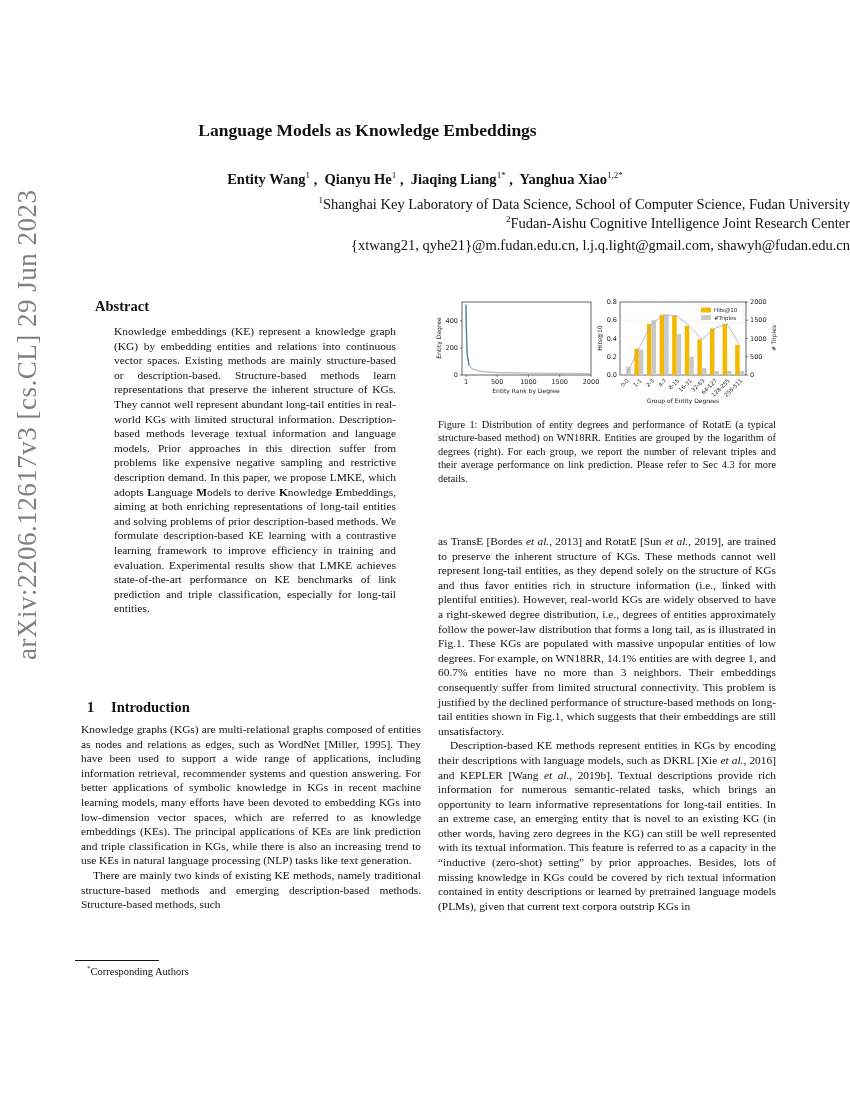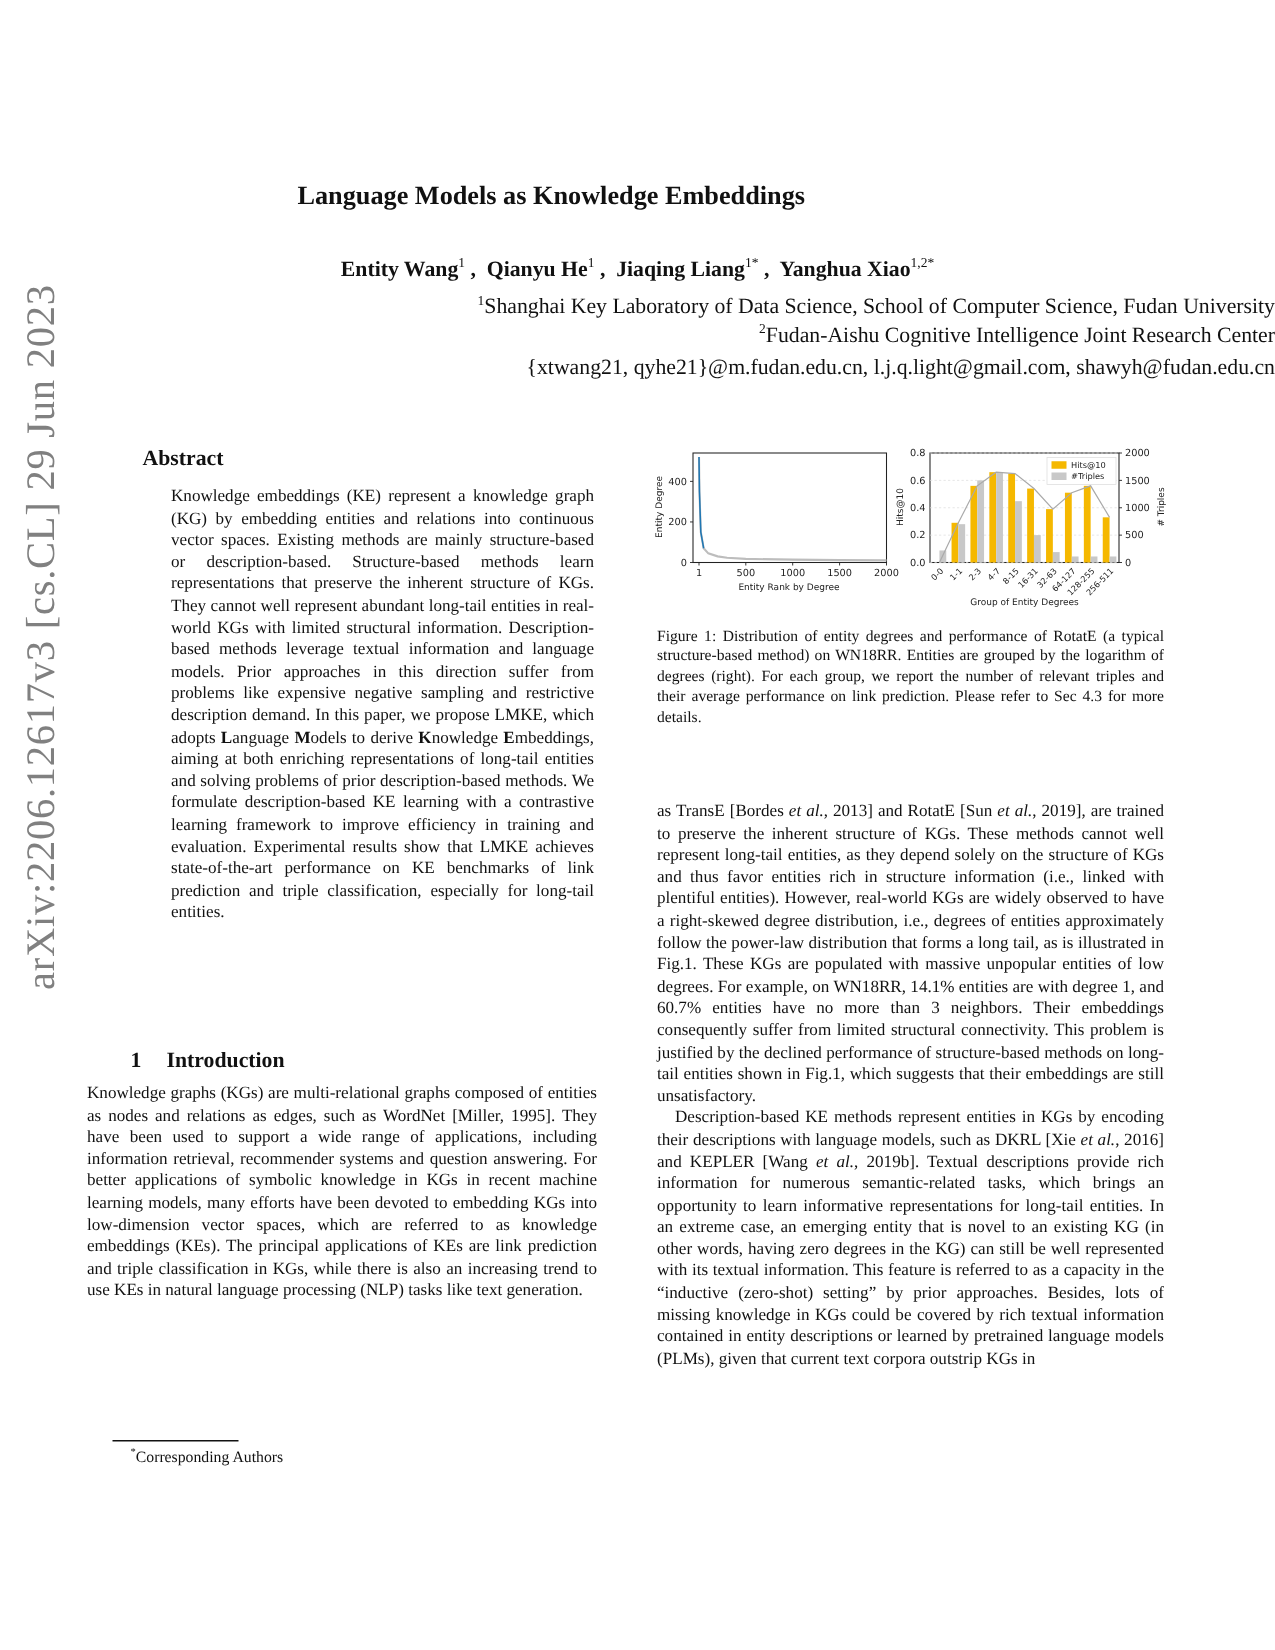--- a/index.html
+++ b/index.html
@@ -11,21 +11,21 @@
   .aff{left:0;width:850px;text-align:right;font-size:14.5px;}
   .aff sup{font-size:9px;}
   .arxiv{left:12px;top:660px;transform-origin:0 0;transform:rotate(-90deg);font-size:27px;color:#808080;white-space:nowrap;letter-spacing:0.5px;}
   .col{font-size:11.4px;line-height:14.6px;text-align:justify;hyphens:manual;}
   .col p{margin:0;}
   .col p.ind{text-indent:12px;}
   .abstract-h{left:95px;width:300px;top:298px;text-align:left;font-size:14.5px;font-weight:bold;}
   .abstract{left:114px;width:282px;top:324px;}
   .intro-h{left:75px;top:699px;font-size:14.5px;font-weight:bold;margin-left:12px;}
   .intro-h .num{display:inline-block;width:24px;}
-  .intro{left:58px;width:340px;top:722px;}
+  .intro{left:81px;width:340px;top:722px;}
   .fnline{left:75px;top:960px;width:84px;border-top:1px solid #111;}
   .footnote{left:87px;top:964px;font-size:10.5px;}
   .footnote sup{font-size:7px;}
   .caption{left:438px;width:338px;top:418px;font-size:10.4px;line-height:13.4px;text-align:justify;}
   .right{left:438px;width:338px;top:534px;}
   .fig{left:430px;top:295px;width:350px;height:115px;}
   svg text{font-family:"DejaVu Sans",sans-serif;}
 </style>
 </head>
 <body>
@@ -52,20 +52,21 @@
 <div class="abs abstract-h">Abstract</div>
 <div class="abs col abstract">
   <p><span>Knowledge embeddings (KE) represent a knowl­edge graph (KG) by embedding entities and re­lations into continuous vector spaces.  Existing methods are mainly structure-based or description-based.  Structure-based methods learn representa­tions that preserve the inherent structure of KGs. They cannot well represent abundant long-tail enti­ties in real-world KGs with limited structural infor­mation.  Description-based methods leverage tex­tual information and language models.  Prior ap­proaches in this direction suffer from problems like expensive negative sampling and restrictive description demand.  In this paper, we propose LMKE, which adopts </span><b>L</b><span>anguage </span><b>M</b><span>odels to derive </span><b>K</b><span>nowledge </span><b>E</b><span>mbeddings, aiming at both enrich­ing representations of long-tail entities and solv­ing problems of prior description-based methods. We formulate description-based KE learning with a contrastive learning framework to improve effi­ciency in training and evaluation. Experimental re­sults show that LMKE achieves state-of-the-art per­formance on KE benchmarks of link prediction and triple classification, especially for long-tail entities.</span></p>
 </div>
 
 <div class="abs intro-h">
   <span class="num">1</span><span>Introduction</span>
 </div>
 <div class="abs col intro">
   <p>Knowledge graphs (KGs) are multi-relational graphs com­posed of entities as nodes and relations as edges, such as WordNet [Miller, 1995].  They have been used to support a wide range of applications, including information retrieval, recommender systems and question answering. For better ap­plications of symbolic knowledge in KGs in recent machine learning models, many efforts have been devoted to embed­ding KGs into low-dimension vector spaces, which are re­ferred to as knowledge embeddings (KEs). The principal ap­plications of KEs are link prediction and triple classification in KGs, while there is also an increasing trend to use KEs in natural language processing (NLP) tasks like text generation.</p>
+  <p class="ind">There are mainly two kinds of existing KE methods, namely traditional structure-based methods and emerging description-based methods.  Structure-based methods, such</p>
 </div>
 
 <div class="abs fnline"></div>
 <div class="abs footnote"><sup>*</sup><span>Corresponding Authors</span></div>
 
 <div class="abs fig">
   <svg width="350" height="115" viewBox="0 0 350 115">
 
     <g>
       <rect x="32" y="7" width="129" height="73" fill="none" stroke="#222" stroke-width="0.7"></rect>

